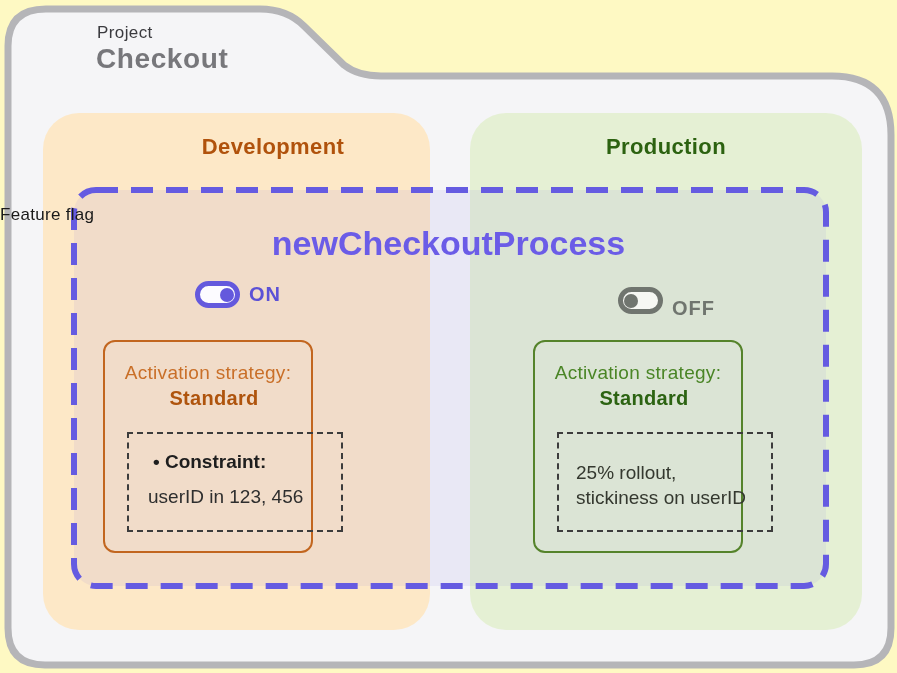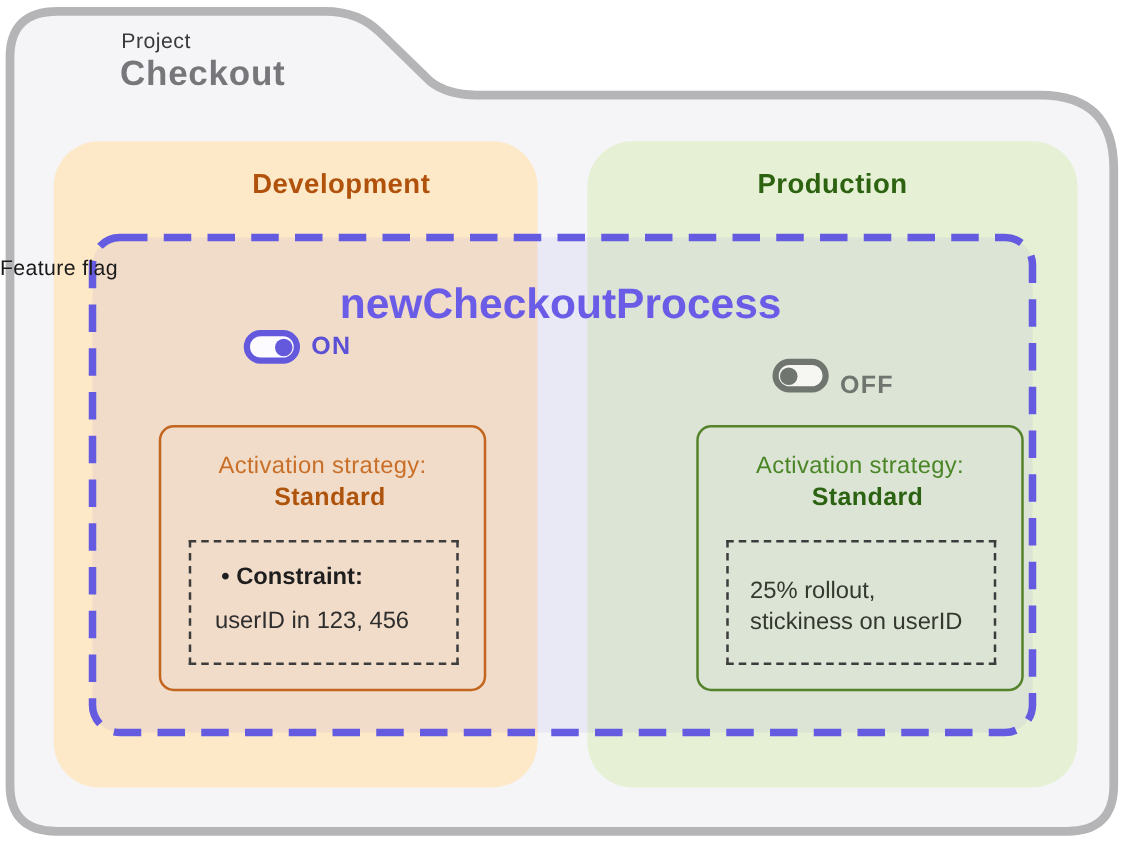--- a/index.html
+++ b/index.html
@@ -1,20 +1,20 @@
 <!DOCTYPE html>
 <html><head>
 <meta charset="utf-8">
 <style>
   html, body { margin: 0; padding: 0; background: #000; }
   .stage {
     position: relative;
     width: 897px;
     height: 673px;
-    background: #ffffff;
+    background: #fef9c3;
     font-family: "Liberation Sans", sans-serif;
     overflow: hidden;
   }
   .abs { position: absolute; }
   svg.layer { position: absolute; left: 0; top: 0; pointer-events: none; }
 
   
   .project-label {
     left: 97px; top: 23px;
     font-size: 17px; color: #3A3A3E;
@@ -48,42 +48,42 @@
     text-align: left; font-size: 17px; color: #1A1A1A;
     letter-spacing: 0.3px;
   }
   .flag-name {
     left: 0; width: 897px; top: 224px; z-index: 3;
     text-align: center; font-size: 34px; font-weight: bold; color: #6B5CE7;
   }
 
   
   .toggle { z-index: 3; display: flex; align-items: center; gap: 9px; }
-  .toggle-dev  { left: 195px; top: 264px; }
+  .toggle-dev  { left: 195px; top: 281px; }
   .toggle-prod { left: 618px; top: 281px; }
   .pill {
     width: 45px; height: 27px; border-radius: 14px;
     position: relative; box-sizing: border-box; display: inline-block;
   }
   .pill-on  { border: 5px solid #6459DD; background: #FCFBFF; }
   .pill-off { border: 5px solid #70756F; background: #F6F7F3; }
   .knob {
     width: 14px; height: 14px; border-radius: 50%;
     position: absolute; top: 50%; transform: translateY(-50%);
   }
   .knob-on  { right: 1px; background: #6459DD; }
   .knob-off { left: 1px;  background: #70756F; }
   .toggle-label { font-size: 20px; font-weight: bold; letter-spacing: 1px; }
   .on-label  { color: #5C51D6; }
   .off-label { color: #70756F; margin-top: 16px; }
 
   
   .strategy {
-    z-index: 3; width: 262px; height: 213px;
-    border-radius: 12px; box-sizing: border-box; text-align: center; margin-left: 24px;
+    z-index: 3; width: 210px; height: 213px;
+    border-radius: 12px; box-sizing: border-box; text-align: center;
   }
   .strategy-dev  { left: 103px; top: 340px; border: 2px solid #C2661F; }
   .strategy-prod { left: 533px; top: 340px; border: 2px solid #55832B; }
   .strategy-heading { margin-top: 20px; font-size: 19px; letter-spacing: 0.3px; }
   .strategy-type    { margin-top: 3px;  font-size: 20px; font-weight: bold; letter-spacing: 0.3px; padding-left: 12px; }
   .strategy-dev  .strategy-heading { color: #C96F28; }
   .strategy-dev  .strategy-type    { color: #AF540D; }
   .strategy-prod .strategy-heading { color: #4A8526; }
   .strategy-prod .strategy-type    { color: #2C6312; }
 

